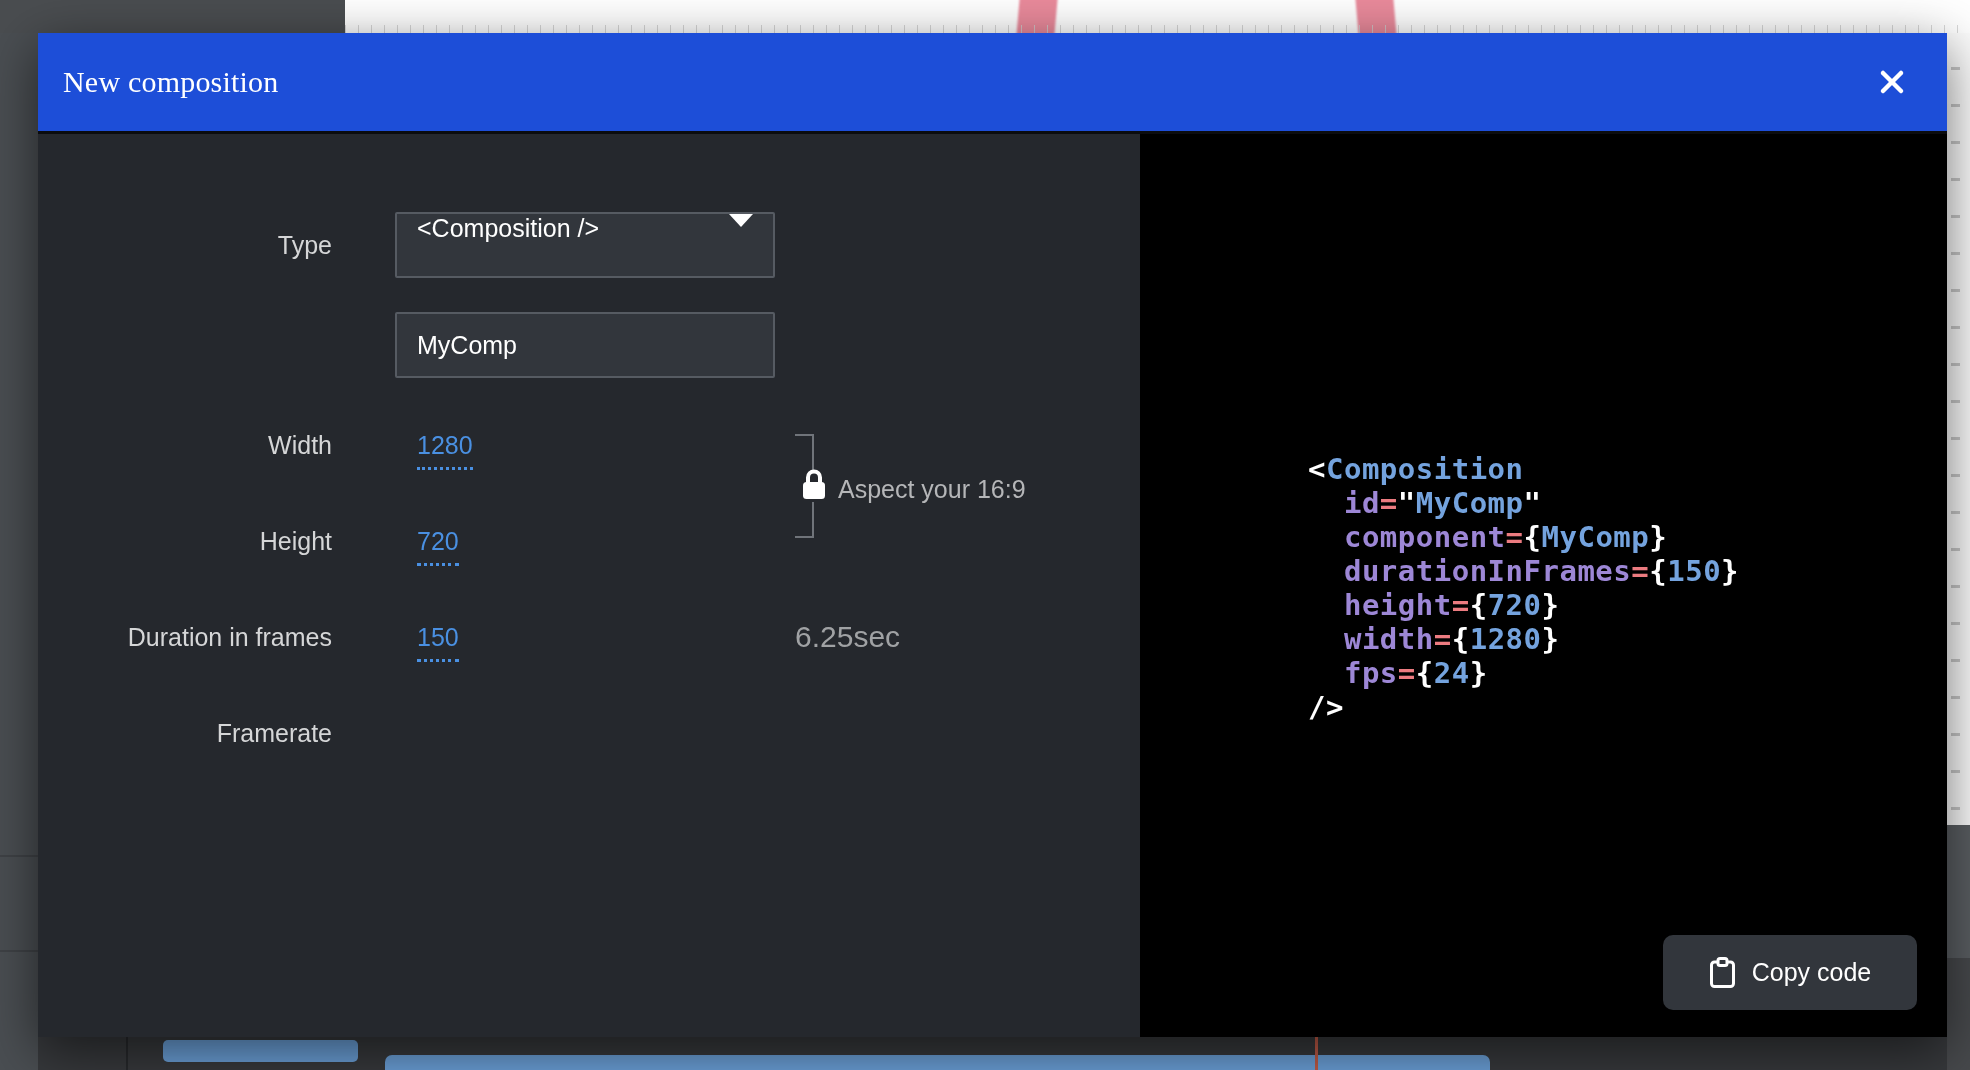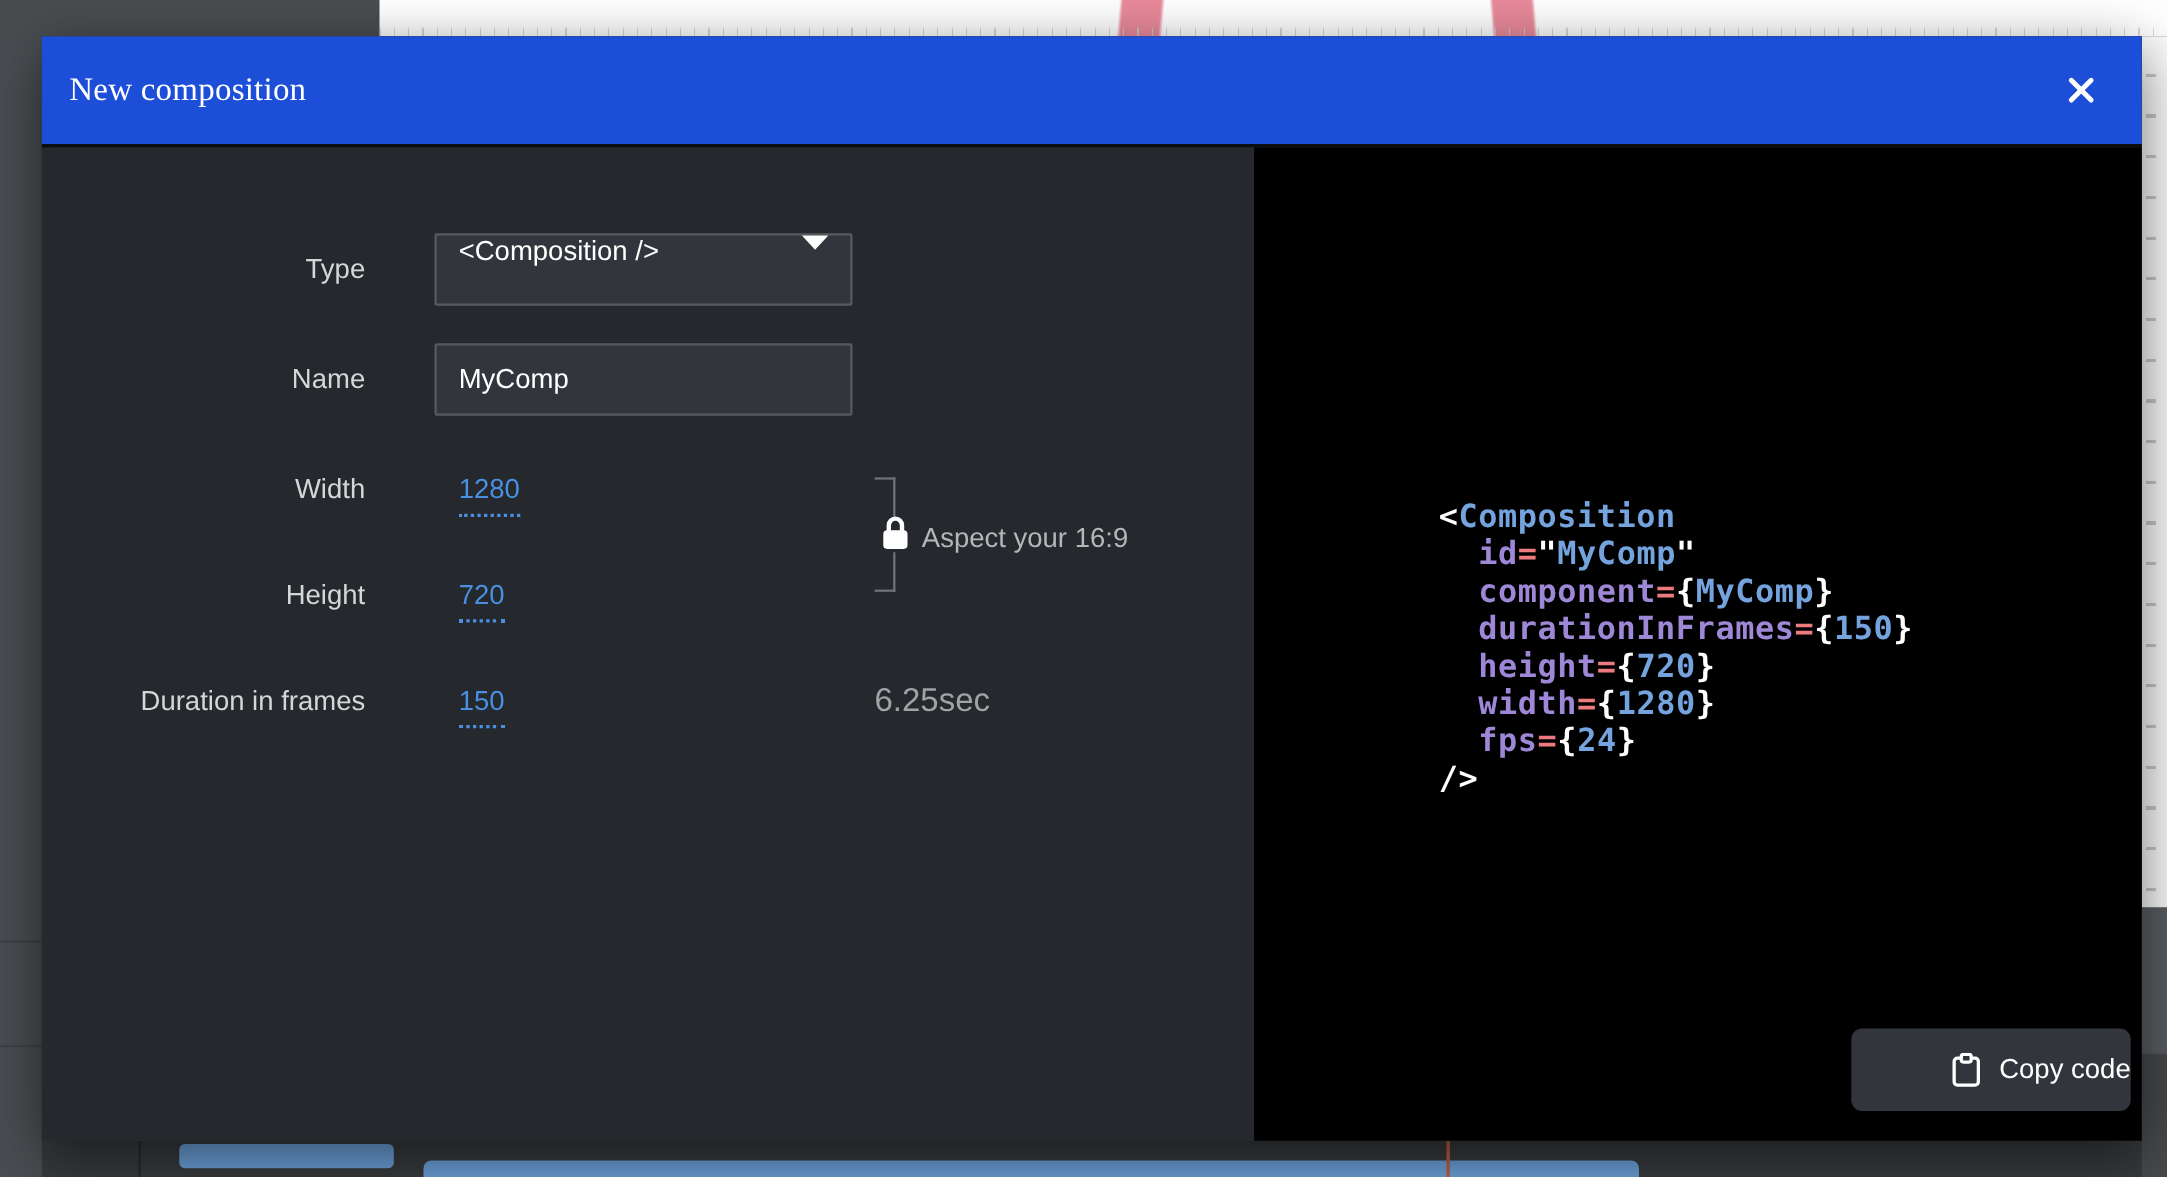--- a/index.html
+++ b/index.html
@@ -55,22 +55,22 @@
 
   .bracket { position:absolute; background:#70747a; }
   .aspect-label { position:absolute; left:788px; top:340px; color:#b5b6b8; font-size:25px; line-height:30px; }
   .lock-wrap { position:absolute; left:750px; top:334px; width:28px; height:34px; }
 
   
   .code-block { position:absolute; left:168px; top:318px; font-family:"DejaVu Sans Mono", monospace;
     font-weight:bold; font-size:29px; line-height:34px; letter-spacing:.5px; white-space:pre; }
   .hint { position:absolute; left:38px; top:812px; color:#8d8d8d; font-size:23px; line-height:27px; }
   .copy-btn { position:absolute; left:523px; top:801px; width:254px; height:75px; border-radius:10px;
-    background:#32363c; display:flex; align-items:center; justify-content:flex-end; gap:16px;
-    color:#ffffff; font-size:25px; cursor:pointer;margin-left:20px; }
+    background:#32363c; display:flex; align-items:center; justify-content:center; gap:16px;
+    color:#ffffff; font-size:25px; cursor:pointer; }
 </style>
 </head>
 <body>
 
 <div class="stage">
 
   <div class="bg-top-left"></div>
   <div class="bg-canvas-top">
     <div class="pink-bar left"></div>
     <div class="pink-bar right"></div>
@@ -98,24 +98,24 @@
           <line x1="6" y1="6" x2="24" y2="24" stroke="#ffffff" stroke-width="4.5" stroke-linecap="round"></line>
           <line x1="24" y1="6" x2="6" y2="24" stroke="#ffffff" stroke-width="4.5" stroke-linecap="round"></line>
         </svg>
       </div>
     </div>
     <div class="titlebar-sep"></div>
 
     <div class="panel-left">
 
       <div class="form-label" style="top:96px">Type</div>
-      <div class="form-label" style="top:196px">Name</div>
       <div class="form-label" style="top:296px">Width</div>
       <div class="form-label" style="top:392px">Height</div>
       <div class="form-label" style="top:488px">Duration in frames</div>
+      <div class="form-label" style="top:584px">Framerate</div>
 
       <div class="field-box select-box" style="top:78px">
         <span>&lt;Composition /&gt;</span>
         <span class="caret-down"></span>
       </div>
 
       <input class="field-box text-input" style="top: 178px;" type="text" value="MyComp">
 
       <div class="num-link" style="top:296px">1280</div>
       <div class="num-link" style="top:392px">720</div>

